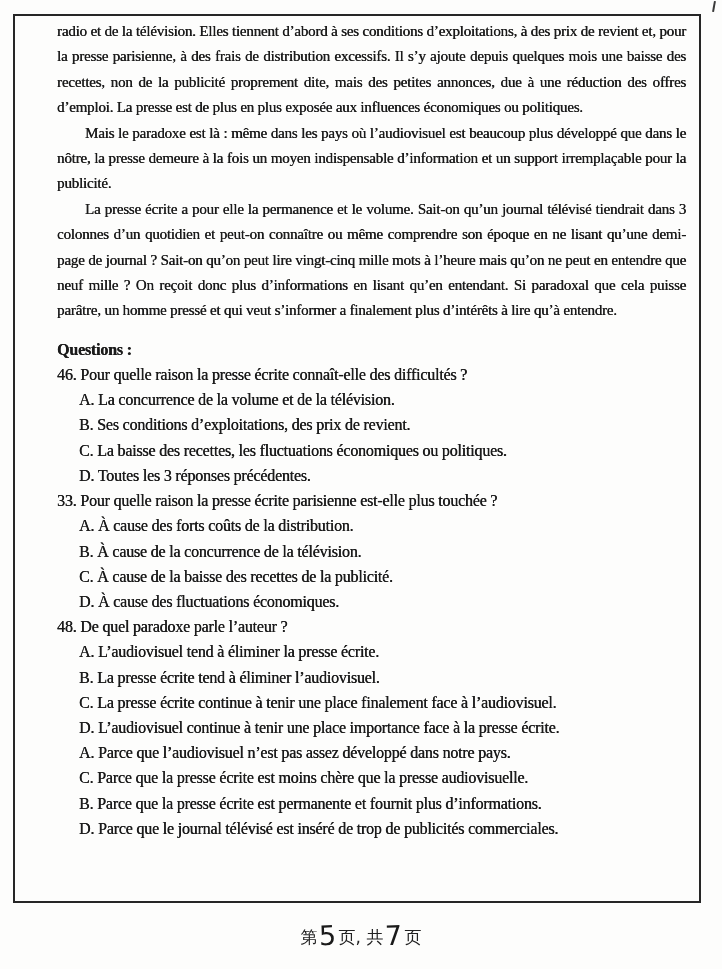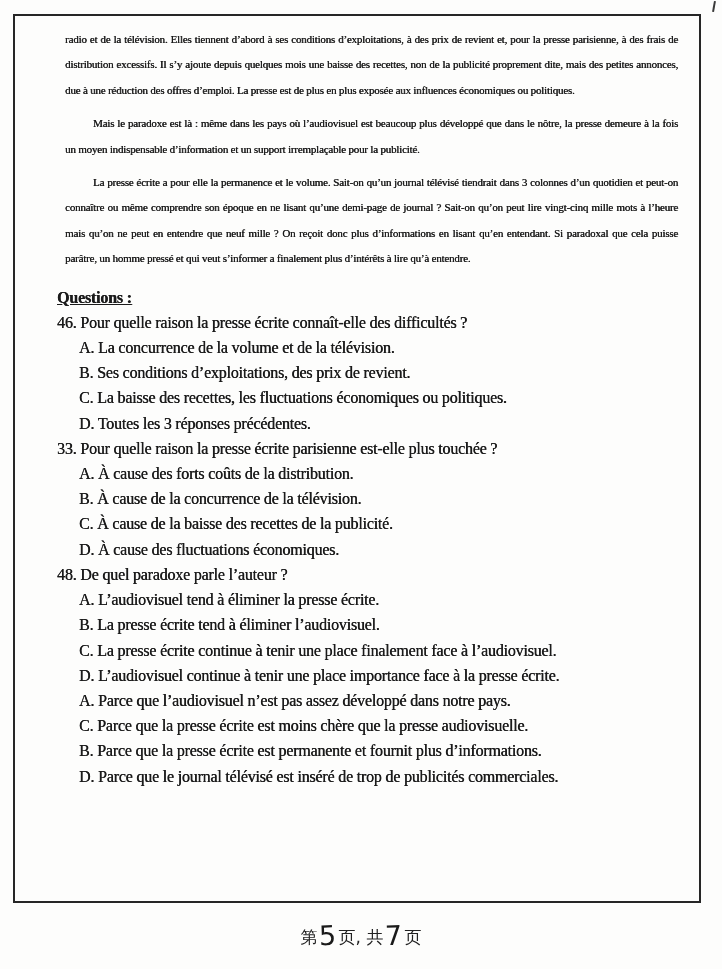--- a/index.html
+++ b/index.html
@@ -33,37 +33,36 @@
     transform: rotate(10deg);
   }
   .content {
     position: absolute;
     left: 57px;
     top: 19px;
     width: 629px;
     z-index: 1;
   }
   .para {
-    margin: 8px;
-    font-size: 11px;
+    margin: 0;
+    font-size: 15px;
     line-height: 25.4px;
     text-align: justify;
     letter-spacing: -0.2px;
     text-shadow: 0.35px 0 0 currentColor;
   }
   .para.indent { text-indent: 28px; }
   .questions {
     margin-top: 13px;
     font-size: 16px;
     letter-spacing: -0.2px;
     text-shadow: 0.35px 0 0 currentColor;
   }
   .q-heading {
     font-weight: bold;
-    text-decoration: underline;
     line-height: 25.2px;
   }
   .q-line { line-height: 25.2px; }
   .q-num { }
   .opt {
     line-height: 25.2px;
     padding-left: 22px;
     white-space: nowrap;
   }
   .footer {

